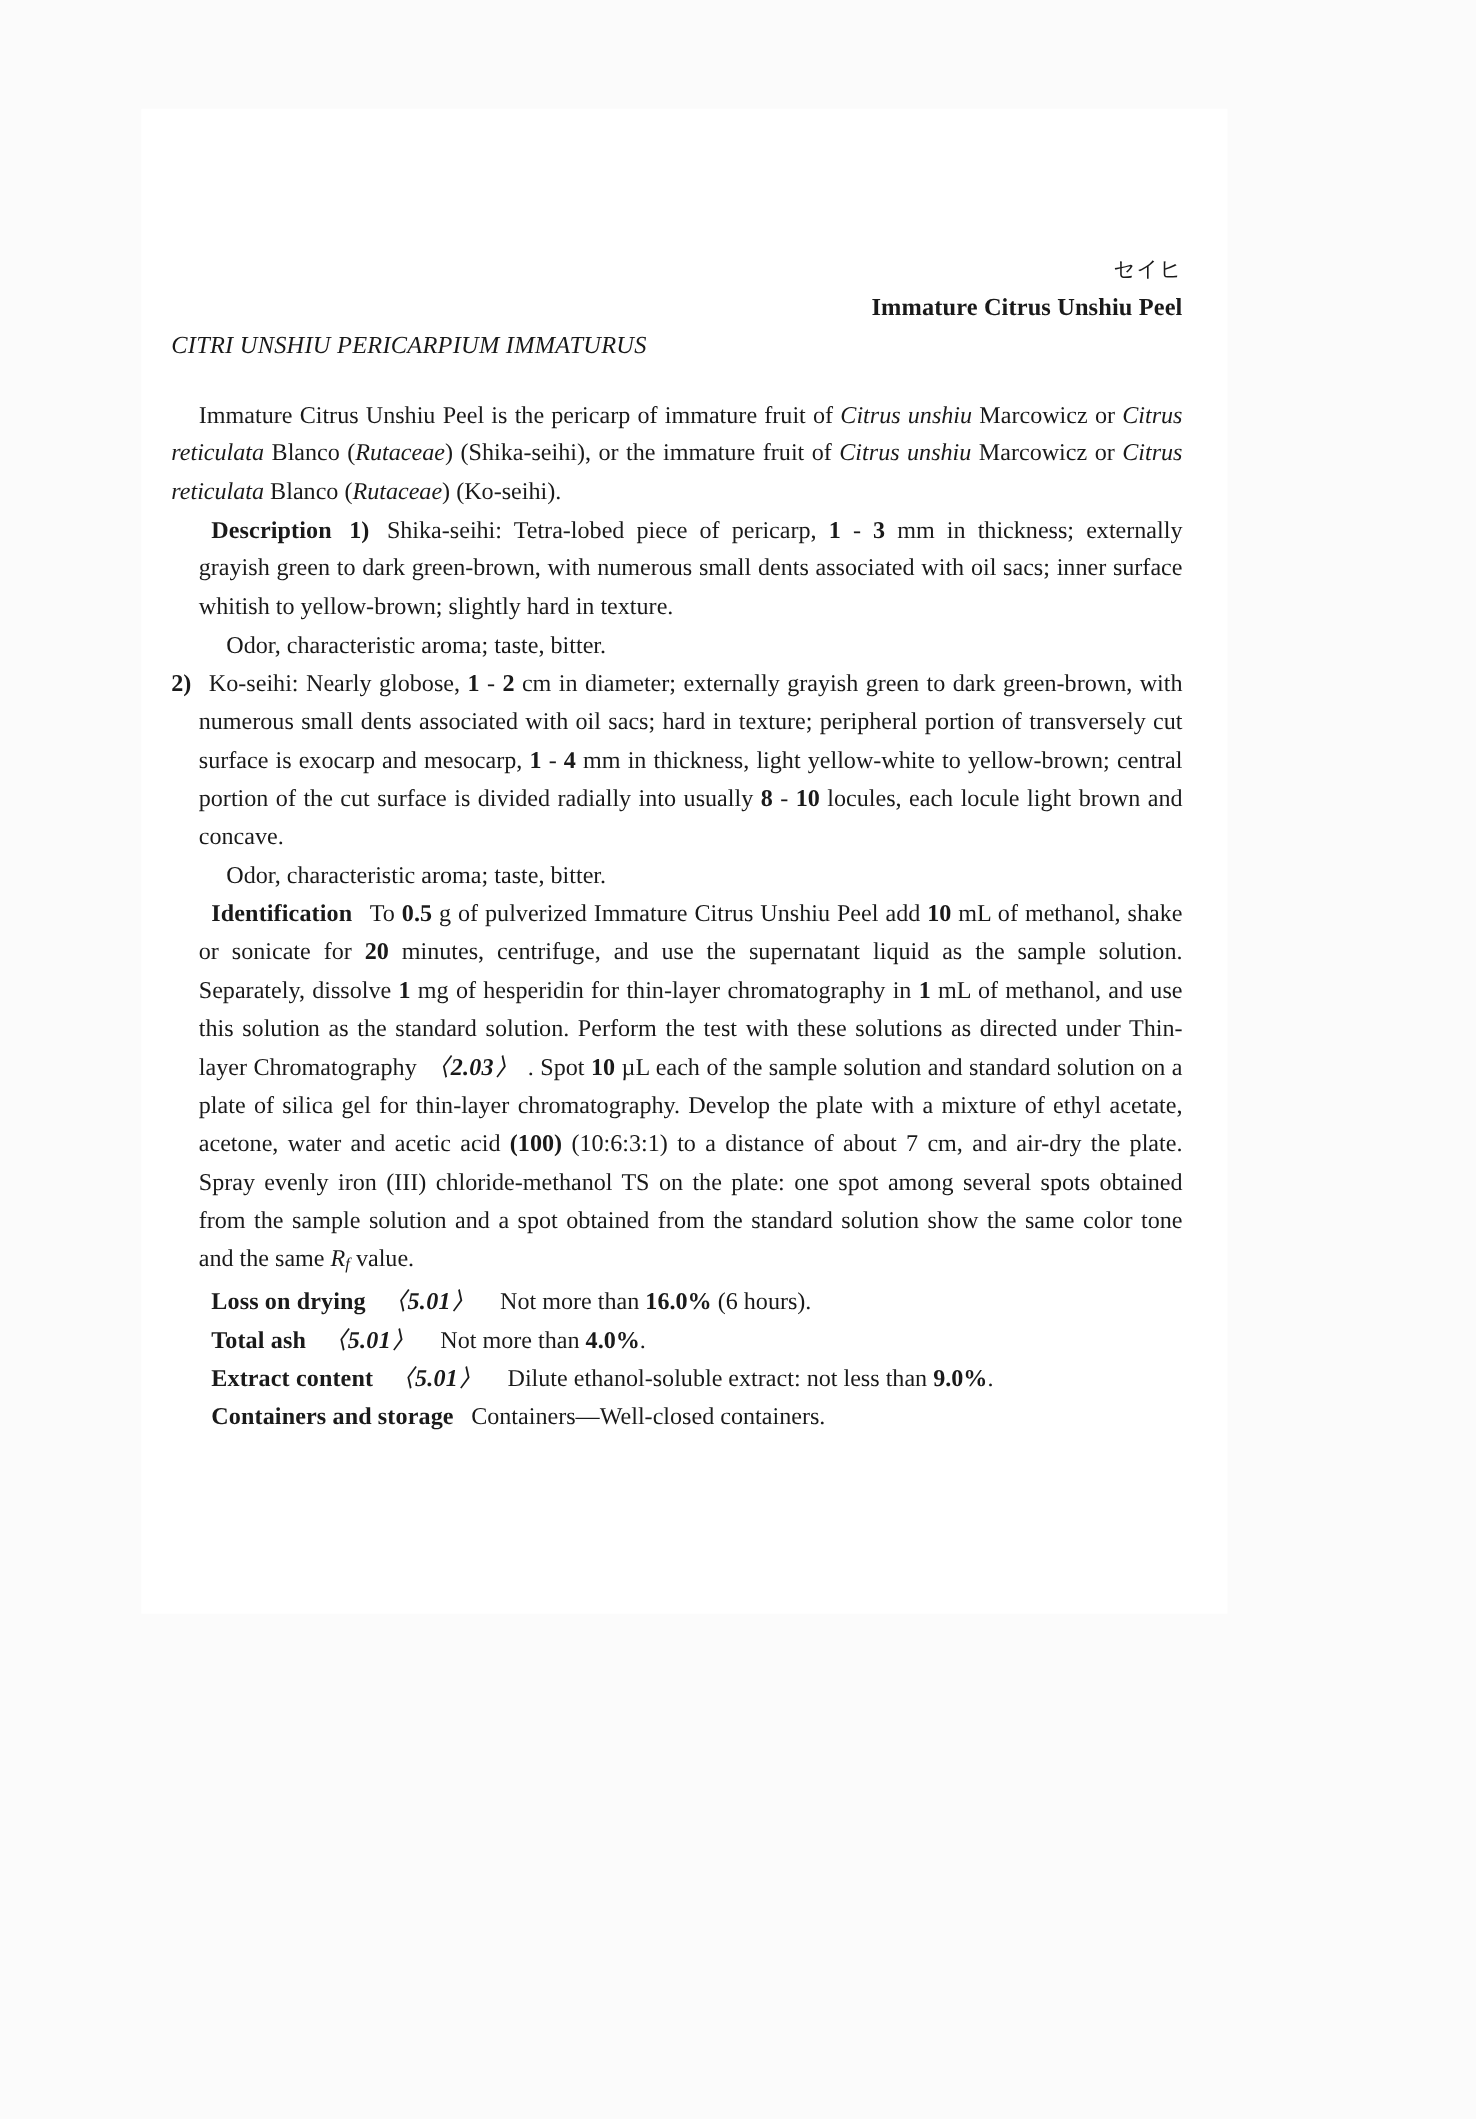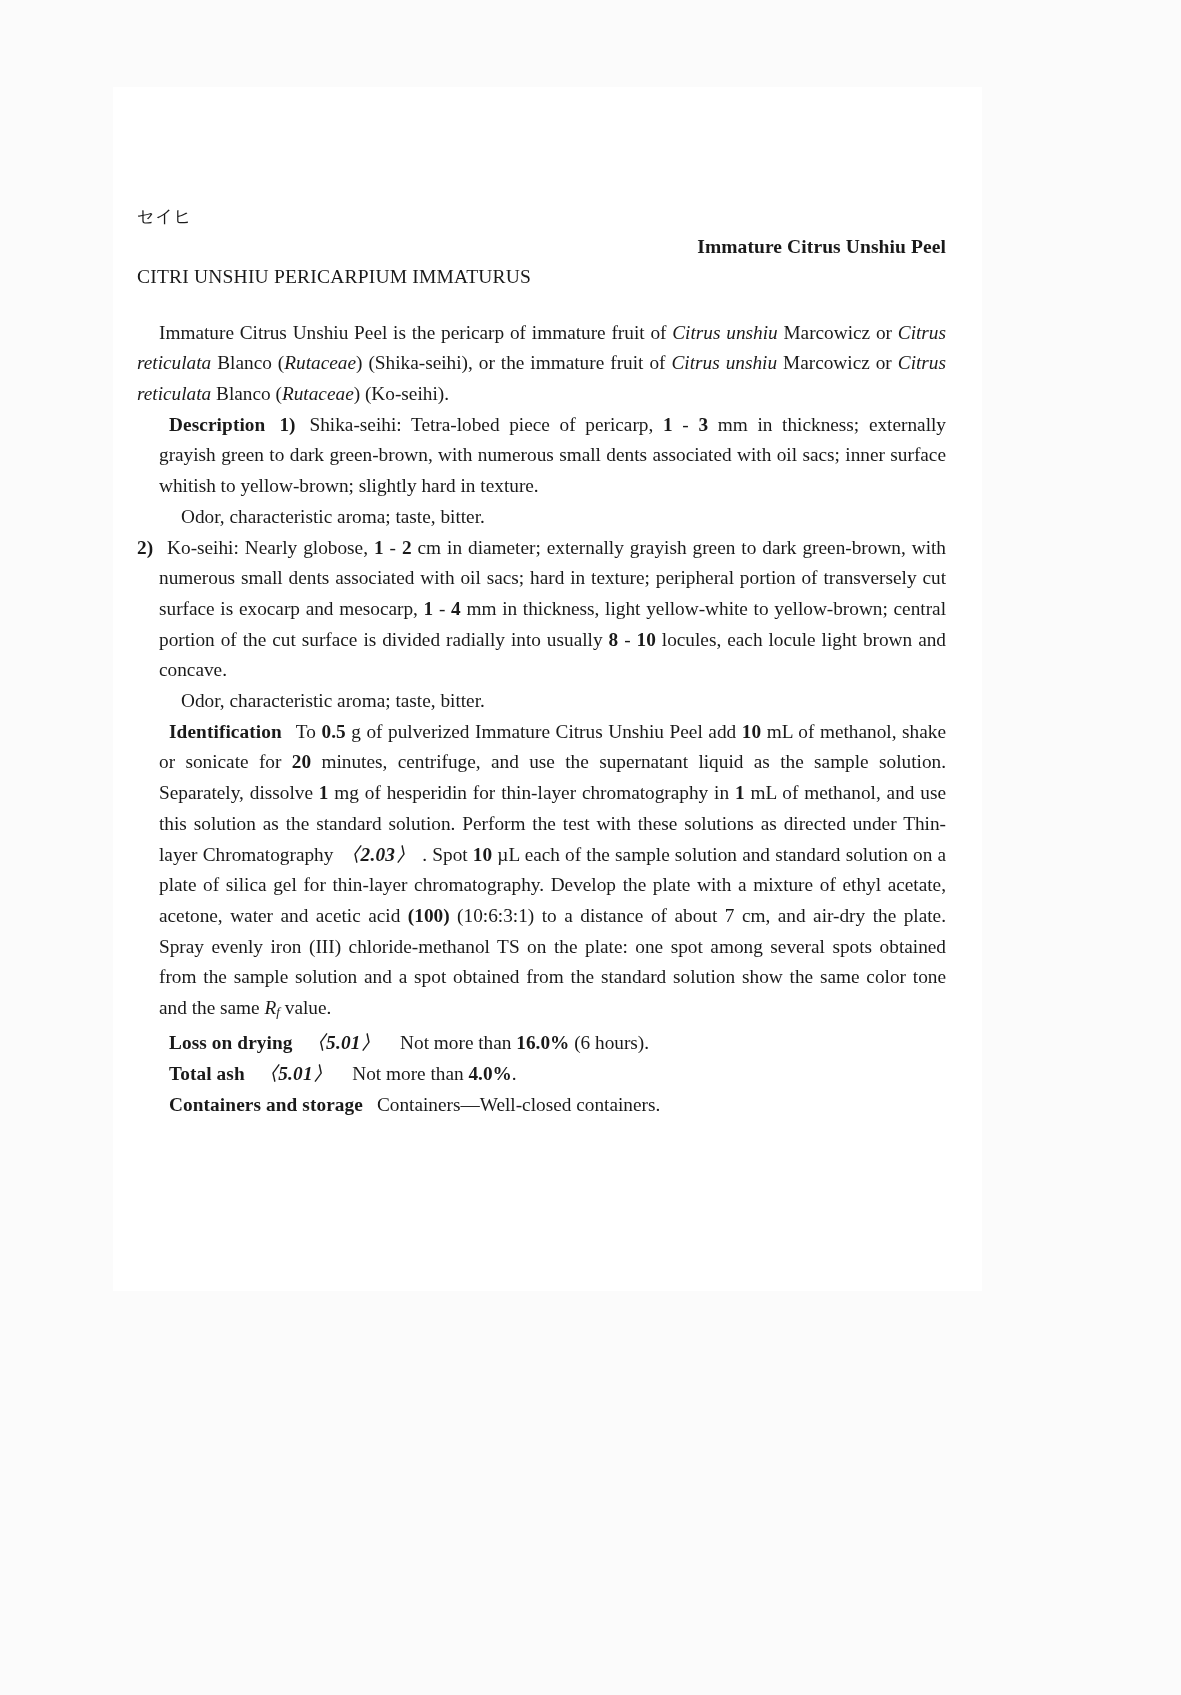--- a/index.html
+++ b/index.html
@@ -24,35 +24,37 @@
   .page-inner {
     padding: 118px 36px 0 24px;
   }
   .kana {
     font-size: 17px;
     line-height: 1.35;
     letter-spacing: 1px;
     margin: 0 0 6px 0;
     font-family: "DejaVu Sans", "Liberation Sans", sans-serif;
     font-weight: 400;
+    text-align: right;
   }
   .title-en {
     font-size: 19.5px;
     font-weight: bold;
     margin: 0 0 5px 0;
     line-height: 1.3;
     letter-spacing: 0.1px;
     text-align: right;
   }
   .title-latin {
     font-size: 19.5px;
     font-weight: 400;
     margin: 4px 0 28px 0;
     line-height: 1.3;
     letter-spacing: 0.2px;
+    font-style: italic;
   }
   p.body {
     font-size: 19.3px;
     line-height: 30.7px;
     margin: 0;
     text-align: justify;
     text-justify: inter-word;
     font-family: Liberation Serif, serif;
   }
   p.intro {
@@ -109,17 +111,18 @@
     <p class="body num"><span class="b">2)</span><span class="gap-md"></span><span>Ko-seihi: Nearly globose, </span><span class="b">1</span><span> - </span><span class="b">2</span><span> cm in diameter; externally grayish green to dark green-brown, with numerous small dents associated with oil sacs; hard in texture; peripheral portion of transversely cut surface is exocarp and mesocarp, </span><span class="b">1</span><span> - </span><span class="b">4</span><span> mm in thickness, light yellow-white to yellow-brown; central portion of the cut surface is divided radially into usually </span><span class="b">8</span><span> - </span><span class="b">10</span><span> locules, each locule light brown and concave.</span></p>
 
     <p class="body sub">Odor, characteristic aroma; taste, bitter.</p>
 
     <p class="body hang"><span class="head">Identification</span><span class="gap-md"></span><span>To </span><span class="b">0.5</span><span> g of pulverized Immature Citrus Unshiu Peel add </span><span class="b">10</span><span> mL of methanol, shake or sonicate for </span><span class="b">20</span><span> minutes, centrifuge, and use the supernatant liquid as the sample solution. Separately, dissolve </span><span class="b">1</span><span> mg of hesperidin for thin-layer chromatography in </span><span class="b">1</span><span> mL of methanol, and use this solution as the standard solution. Perform the test with these solutions as directed under Thin-layer Chromatography</span><span class="gap-sm"></span><span class="ref">〈2.03〉</span><span class="gap-sm"></span><span>. Spot </span><span class="b">10</span><span> µL each of the sample solution and standard solution on a plate of silica gel for thin-layer chromatography. Develop the plate with a mixture of ethyl acetate, acetone, water and acetic acid </span><span class="b">(100)</span><span> </span><span>(10:6:3:1)</span><span> to a distance of about </span><span>7</span><span> cm, and air-dry the plate. Spray evenly iron (III) chloride-methanol TS on the plate: one spot among several spots obtained from the sample solution and a spot obtained from the standard solution show the same color tone and the same </span><span class="i">R</span><sub>f</sub><span> value.</span></p>
 
     <p class="body hang"><span class="head">Loss on drying</span><span class="gap-md"></span><span class="ref">〈5.01〉</span><span class="gap-lg"></span><span>Not more than </span><span class="b">16.0%</span><span> </span><span>(6 hours)</span><span>.</span></p>
 
     <p class="body hang"><span class="head">Total ash</span><span class="gap-md"></span><span class="ref">〈5.01〉</span><span class="gap-lg"></span><span>Not more than </span><span class="b">4.0%</span><span>.</span></p>
 
+    <p class="body hang"><span class="head">Extract content</span><span class="gap-md"></span><span class="ref">〈5.01〉</span><span class="gap-lg"></span><span>Dilute ethanol-soluble extract: not less than </span><span class="b">9.0%</span><span>.</span></p>
 
     <p class="body hang"><span class="head">Containers and storage</span><span class="gap-md"></span><span>Containers—Well-closed containers.</span></p>
 
   </div>
 </div>
 
 </body></html>

